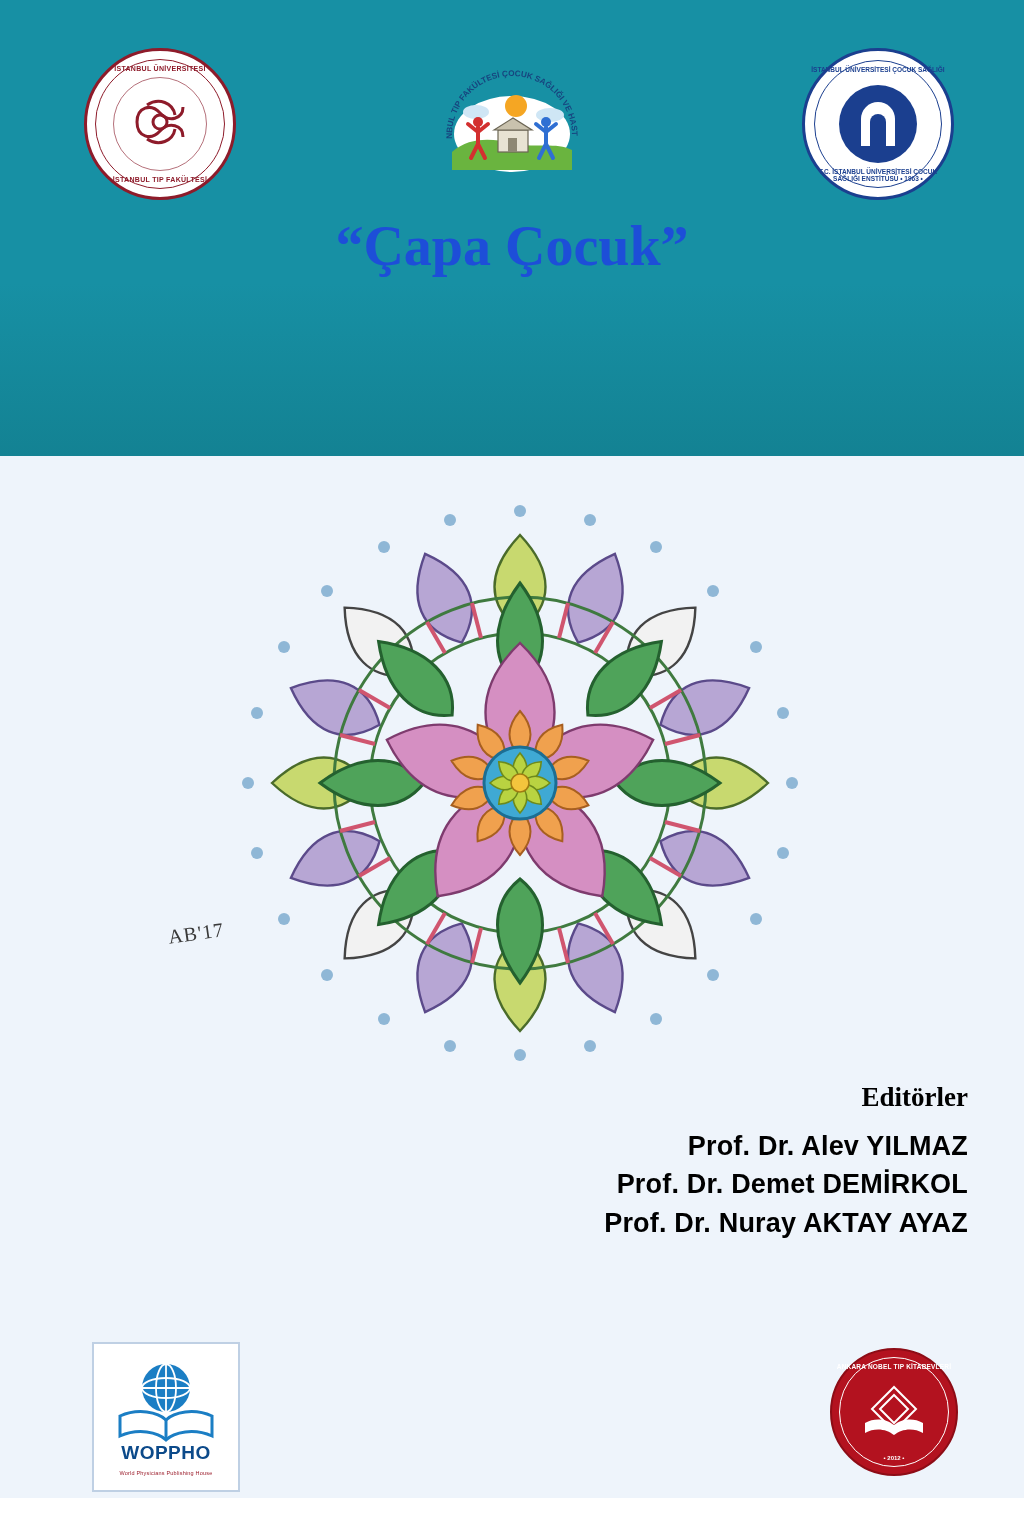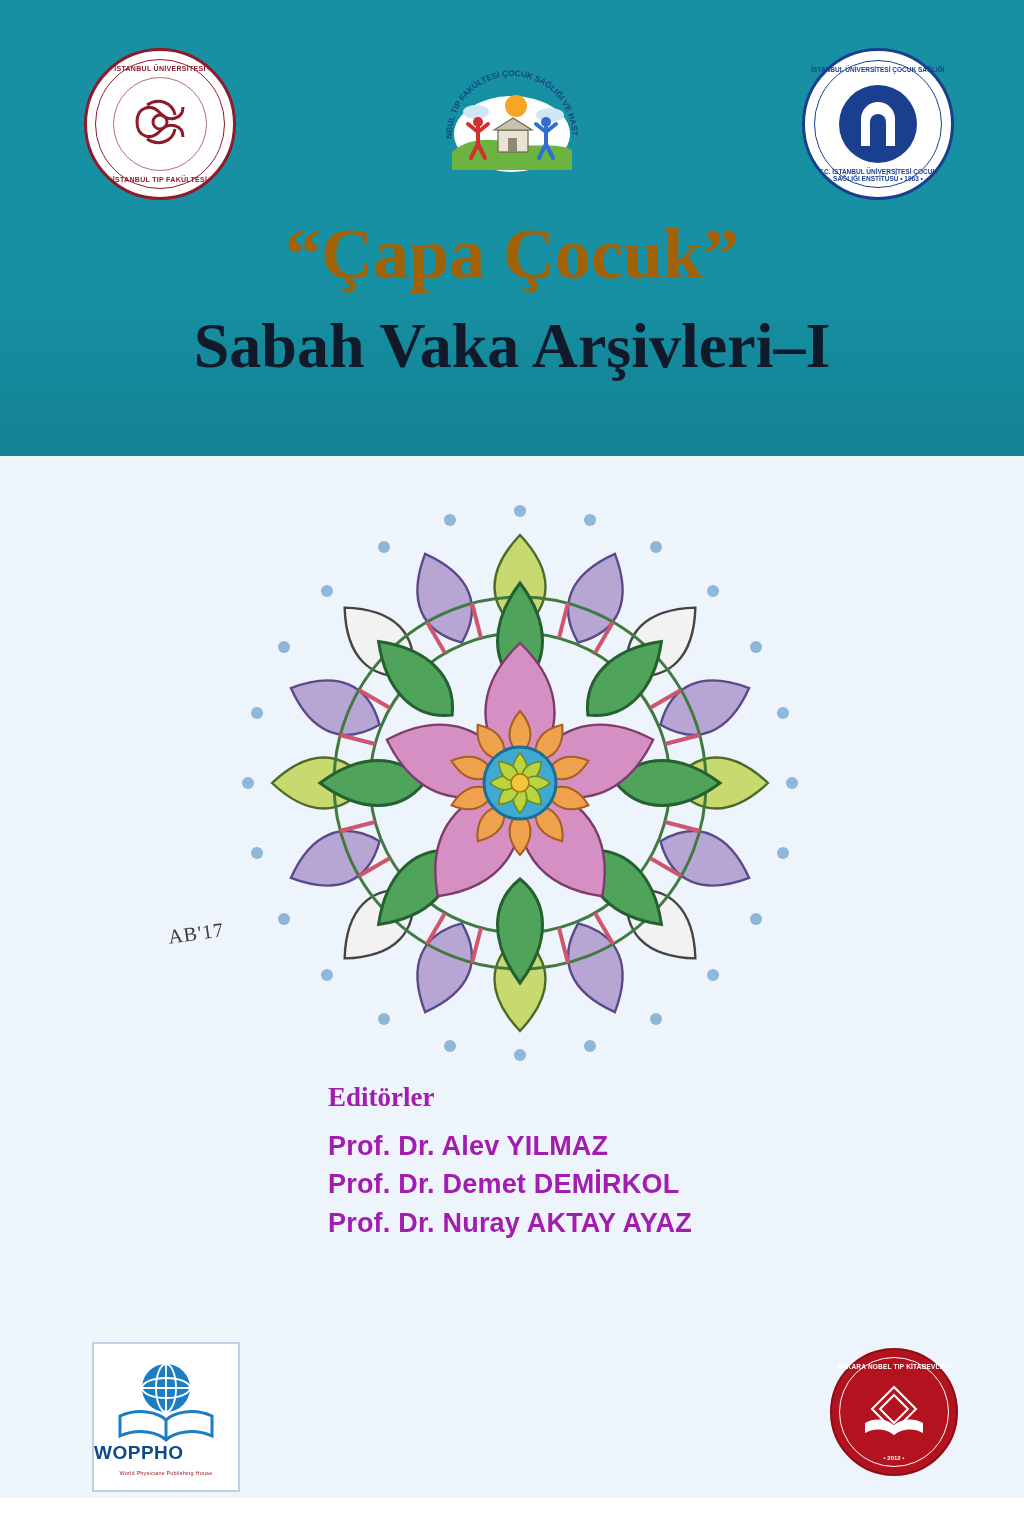--- a/index.html
+++ b/index.html
@@ -156,24 +156,24 @@
     position: absolute;
     left: 0;
     top: 218px;
     width: 1024px;
     text-align: center;
     color: #0f1b2e;
   }
   .title-main {
     font-family: "Liberation Serif", serif;
     font-weight: bold;
-    font-size: 72px;
+    font-size: 56px;
     line-height: 1.0;
     letter-spacing: 0px;
-    color: #a16207;
+    color: #1d4ed8;
   }
   .title-sub {
     font-family: "Liberation Serif", serif;
     font-weight: bold;
     font-size: 64px;
     line-height: 1.05;
     margin-top: 22px;
     color: #101a2a;
   }
 
@@ -195,21 +195,22 @@
     transform: rotate(-8deg);
     letter-spacing: 1px;
   }
 
   
   .editors {
     position: absolute;
     right: 56px;
     top: 1082px;
     width: 640px;
-    color: #a21caf;
+    text-align: right;
+    color: #000000;
   }
   .editors-title {
     font-family: "Liberation Serif", serif;
     font-weight: bold;
     font-size: 27px;
     margin-bottom: 14px;
   }
   .editor-name {
     font-family: "Liberation Sans", sans-serif;
     font-weight: bold;
@@ -231,21 +232,21 @@
   }
   .woppho .globe-wrap {
     position: absolute;
     left: 50%; top: 14px;
     transform: translateX(-50%);
   }
   .woppho .wname {
     position: absolute;
     left: 0; right: 0;
     bottom: 26px;
-    text-align: left;
+    text-align: center;
     font-family: "Liberation Sans", sans-serif;
     font-weight: bold;
     font-size: 19px;
     color: #0c4a8a;
     letter-spacing: .5px;
   }
   .woppho .wtag {
     position: absolute;
     left: 0; right: 0;
     bottom: 14px;
@@ -383,21 +384,20 @@
         <div class="inner-circle"></div>
         <div class="gate">
           <div class="gate-inner"></div>
         </div>
       </div>
     </div>
   </div>
 
   <div class="title-wrap">
     <div class="title-main">“Çapa Çocuk”</div>
-    <div class="title-sub">Sabah Vaka Arşivleri–I</div>
   </div>
 
   <div class="art">
     <svg viewBox="0 0 576 590" width="576" height="590">
       <g transform="translate(288,295)">
 
         <g fill="#8fb7d6">
 
           <circle cx="0" cy="-272" r="6"></circle>
             <circle cx="70" cy="-263" r="6"></circle>

